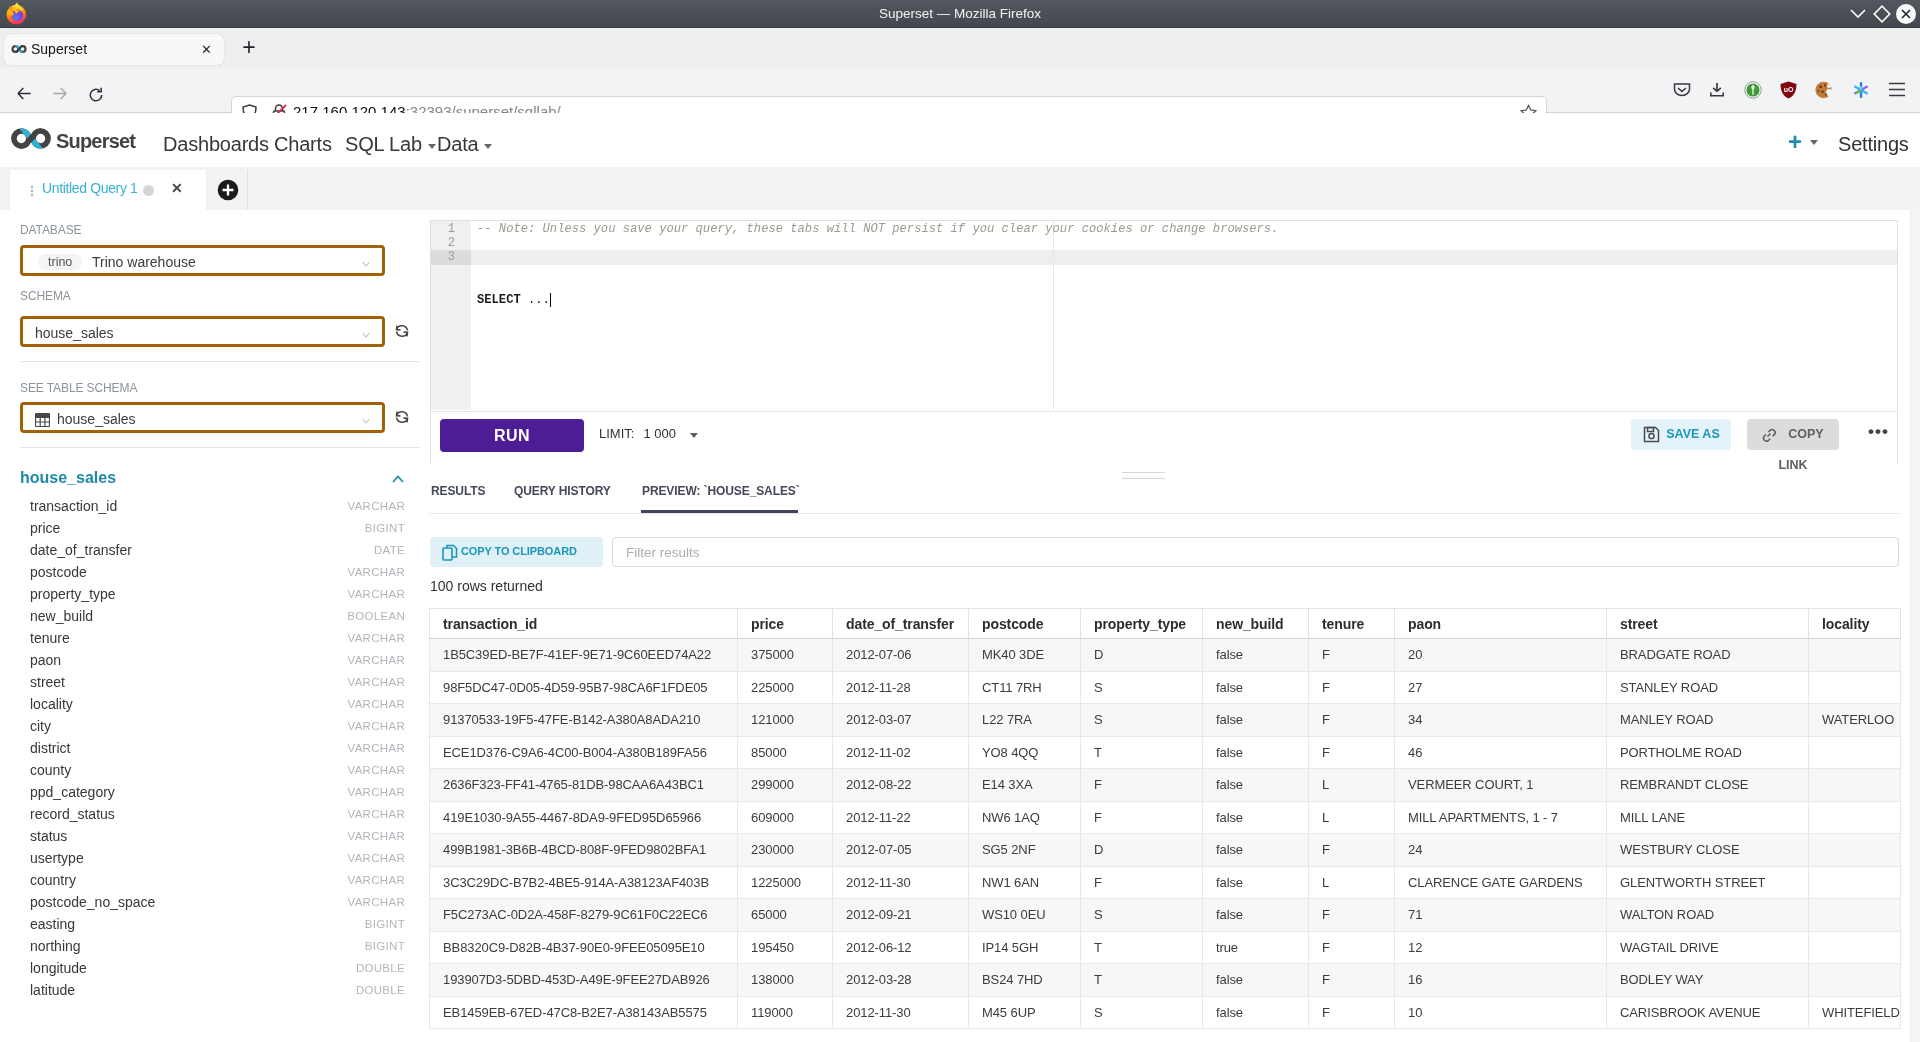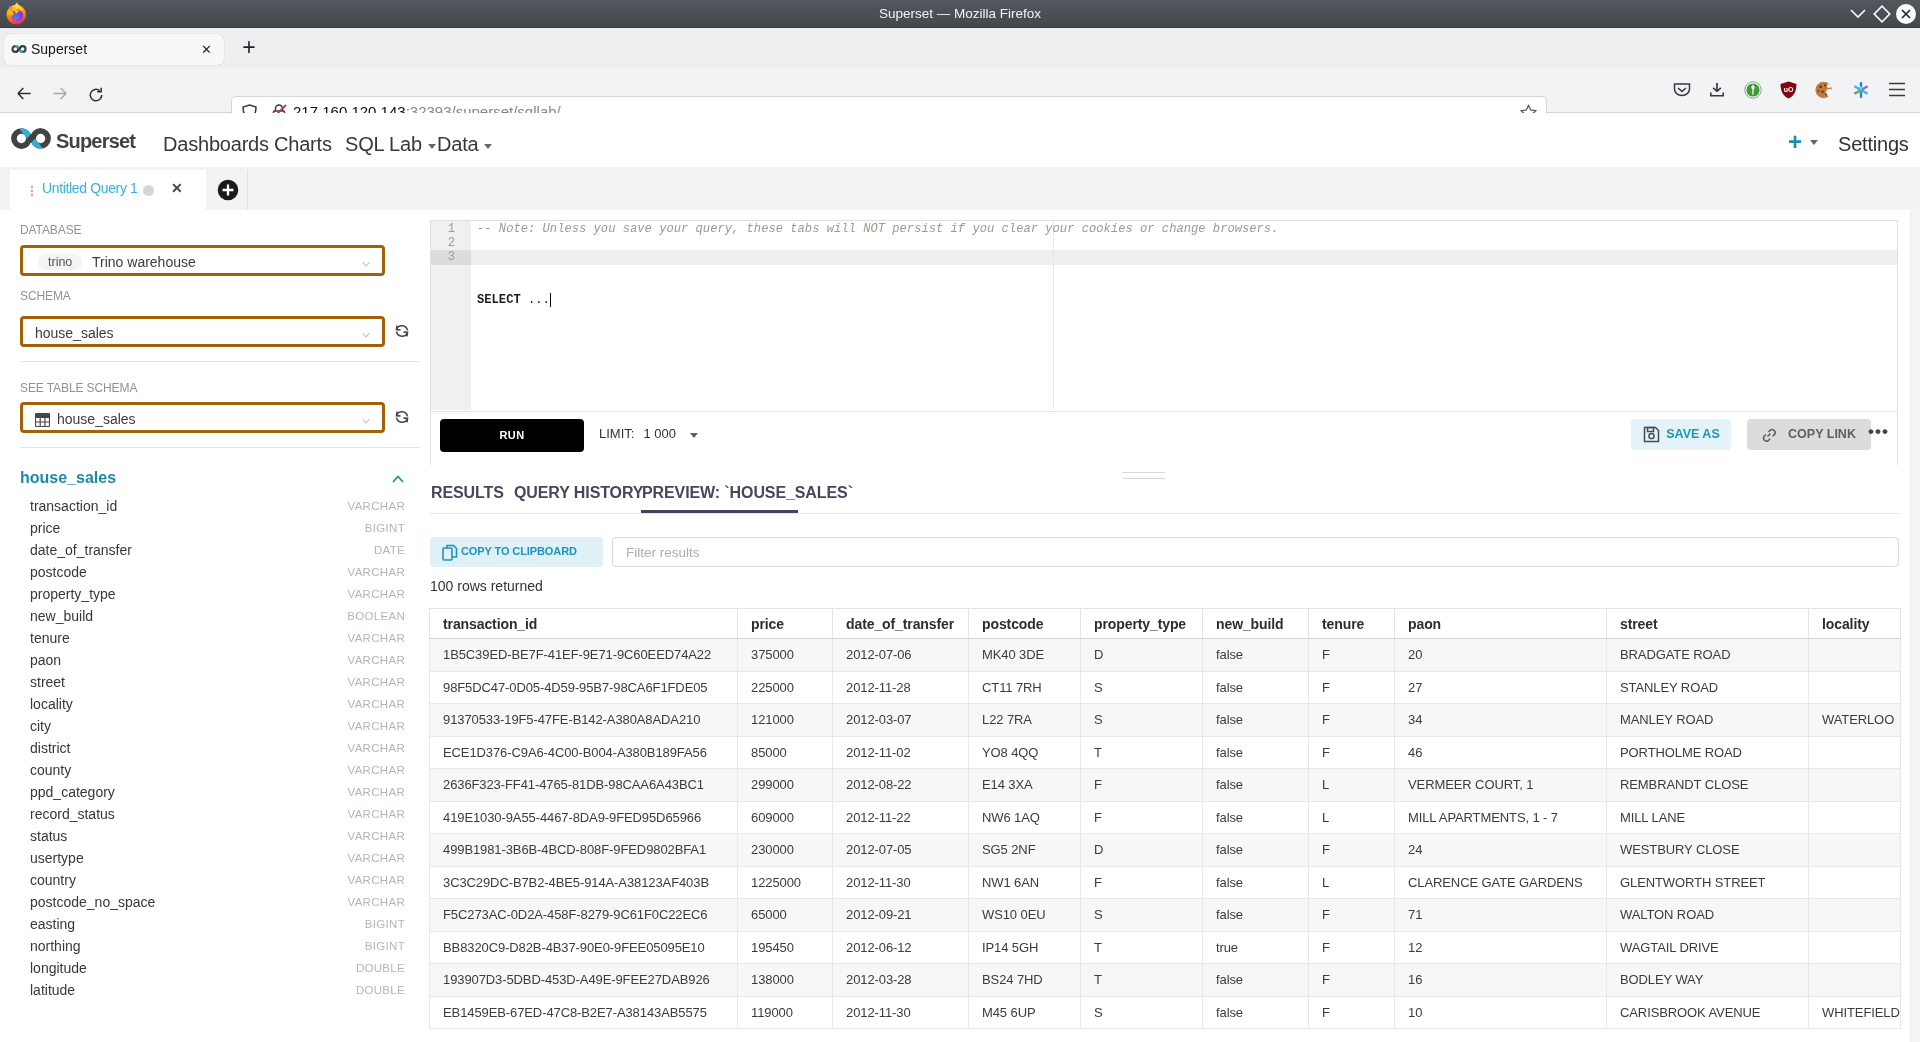--- a/index.html
+++ b/index.html
@@ -56,31 +56,31 @@
 
 
 #edbox { left:430px; top:220px; width:1468px; height:245px; border:1px solid #e0e0e0; background:#fff; }
 #gutter { position:absolute; left:0; top:0; width:40px; height:189px; background:#f0f0f0; }
 .lnum { position:absolute; left:0; width:24px; text-align:right; font-size:12.2px; font-family:"Liberation Mono",monospace; color:#9d9d9d; }
 #printmargin { position:absolute; left:622px; top:0; width:1px; height:189px; background:#e8e8e8; }
 .codeline { position:absolute; left:46px; font-size:12.15px; font-family:"Liberation Mono",monospace; white-space:pre; }
 #activeline { position:absolute; left:0; top:29px; width:1466px; height:15px; background:#eeeeee; }
 #agutter { position:absolute; left:0; top:29px; width:40px; height:15px; background:#dcdcdc; }
 #edtoolbar { position:absolute; left:0; top:190px; width:1466px; height:55px; border-top:1px solid #e6e6e6; background:#fff; }
-#runbtn { position:absolute; left:9px; top:7px; width:144px; height:33px; background:#000000; border-radius:4px; color:#fff; font-size:11px; font-weight:bold; text-align:center; line-height:33px; letter-spacing:.4px; }
+#runbtn { position:absolute; left:9px; top:7px; width:144px; height:33px; background:#4c1d95; border-radius:4px; color:#fff; font-size:16px; font-weight:bold; text-align:center; line-height:33px; letter-spacing:.4px; }
 #limitlbl { position:absolute; left:168px; top:14px; font-size:13px; color:#333; }
 #saveas { position:absolute; left:1200px; top:7px; width:100px; height:31px; background:#e4f3f9; border-radius:4px; color:#1b96ba; font-size:12.5px; font-weight:bold; line-height:31px; text-align:center; }
-#copylink { position:absolute; left:1316px; top:7px; width:124px; height:31px; background:#dcdcdc; border-radius:4px; color:#5d6063; font-size:12.5px; font-weight:bold; line-height:31px; text-align:center; }
+#copylink { position:absolute; left:1316px; top:7px; width:92px; height:31px; background:#dcdcdc; border-radius:4px; color:#5d6063; font-size:12.5px; font-weight:bold; line-height:31px; text-align:center; }
 #moredots { position:absolute; left:1437px; top:10px; font-size:17px; color:#444; font-weight:bold; letter-spacing:1px; }
 
 
 #dragh { left:1122px; top:472px; width:43px; height:7px; border-top:1px solid #d8d8d8; border-bottom:1px solid #d8d8d8; }
 
 
-.stab { position:absolute; top:484px; font-size:16px; font-weight:bold; color:#45485b; letter-spacing:-0.1px; }
+.stab { position:absolute; top:484px; font-size:12px; font-weight:bold; color:#45485b; letter-spacing:-0.1px; }
 #stabline { left:641px; top:510px; width:157px; height:3px; background:#41445f; }
 #stabdiv { left:430px; top:513px; width:1470px; height:1px; background:#e8e8e8; }
 
 
 #copyclip { left:430px; top:537px; width:173px; height:30px; background:#dff0f7; border-radius:4px; }
 #copyclip span { position:absolute; left:31px; top:8px; font-size:11px; font-weight:bold; color:#1b96ba; letter-spacing:-0.1px; white-space:nowrap; }
 #filterbox { left:612px; top:537px; width:1287px; height:30px; border:1px solid #d9d9d9; border-radius:4px; background:#fff; }
 #filterbox span { position:absolute; left:13px; top:7px; font-size:13.5px; color:#aaaeb2; }
 #rowsret { left:430px; top:578px; font-size:14px; color:#333; }
 

